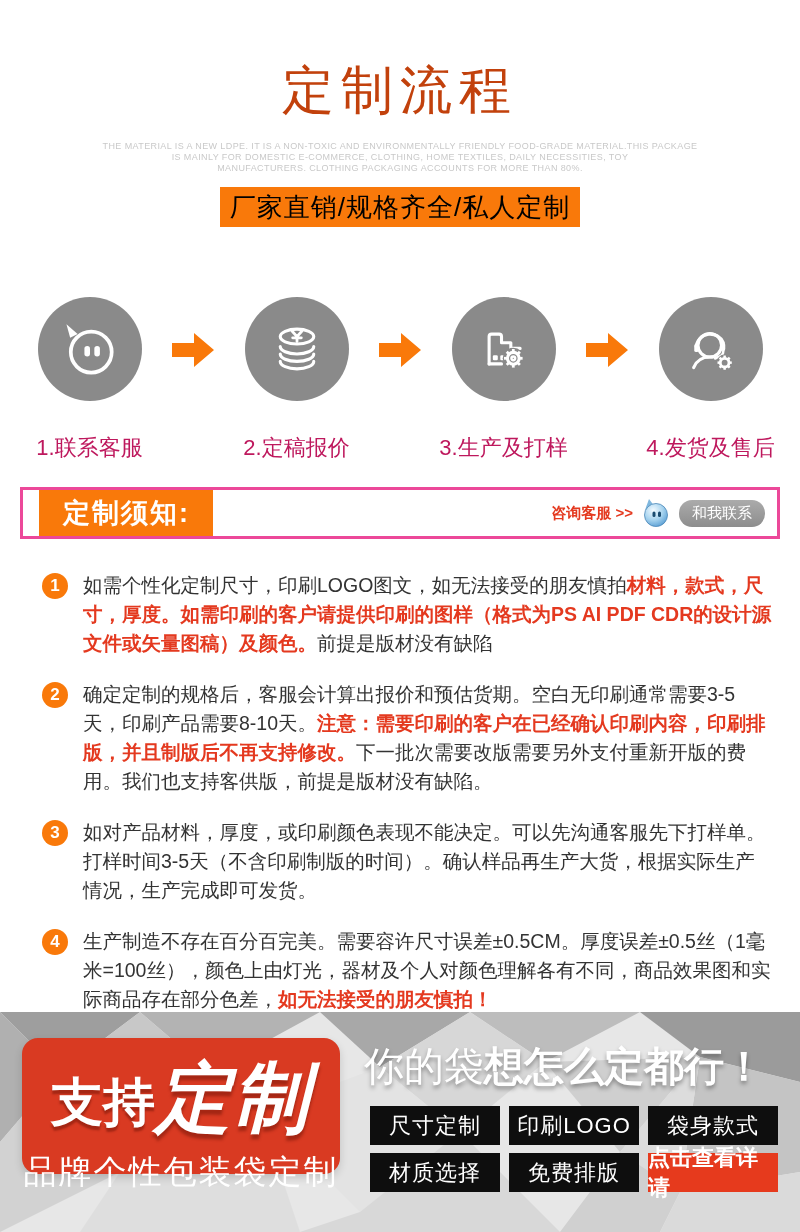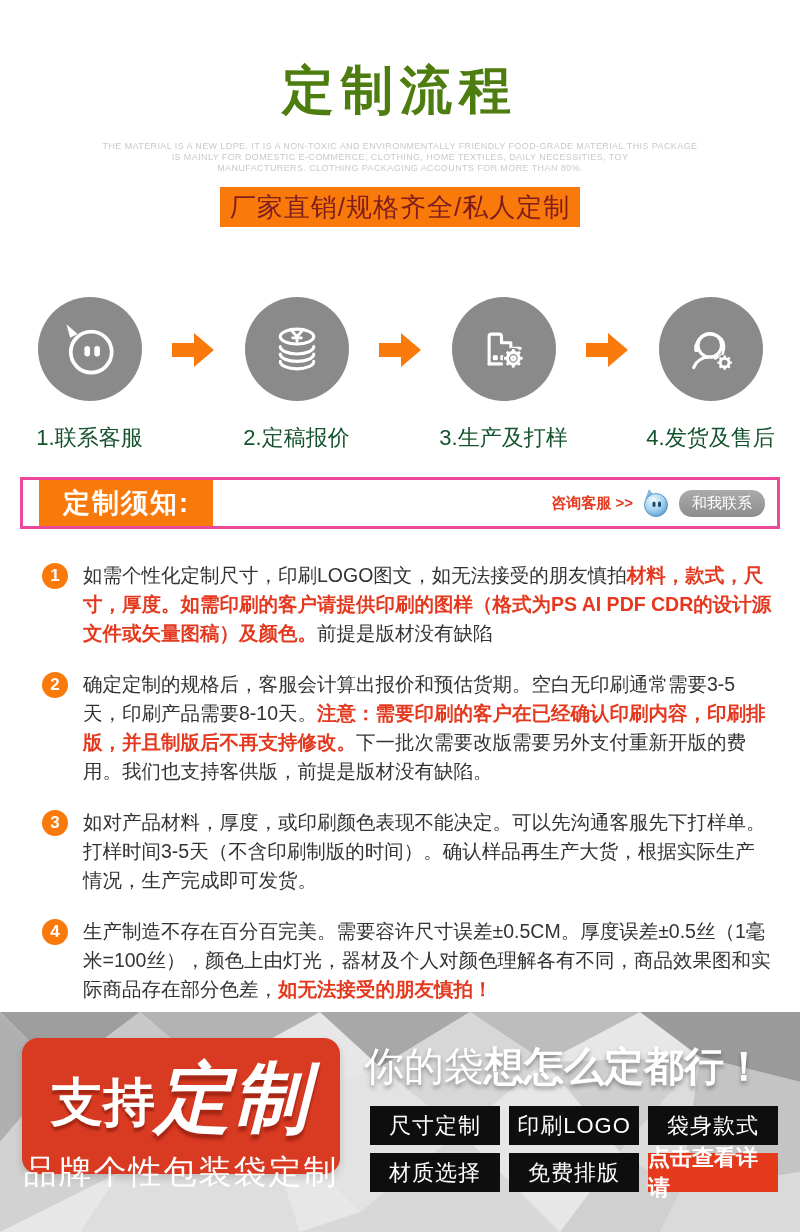--- a/index.html
+++ b/index.html
@@ -5,34 +5,34 @@
   * { margin:0; padding:0; box-sizing:border-box; }
   html,body { background:#fff; }
   .page {
     position:relative; width:800px; height:1232px; margin:0 auto;
     background:#fff; overflow:hidden;
     font-family:"Liberation Sans","DejaVu Sans",sans-serif;
     color:#333;
   }
   
   .header { text-align:center; padding-top:56px; }
-  .title { font-size:52px; font-weight:bold; color:#4d7c0f; letter-spacing:7px; }
+  .title { font-size:52px; font-weight:normal; color:#c2410c; letter-spacing:7px; }
   .subtitle { margin-top:15px; font-size:9px; line-height:11px; color:#c9c9c9; letter-spacing:0.4px; }
   .banner {
     width:360px; height:40px; margin:13px auto 0; background:#f9790a;
-    color:#7f1d1d; font-size:26px; line-height:40px; letter-spacing:1px; text-align:center;
+    color:#000000; font-size:26px; line-height:40px; letter-spacing:1px; text-align:center;
   }
   
   .process { margin-top:70px; display:flex; justify-content:center; align-items:flex-start; }
   .step { width:150px; text-align:center; }
   .circle {
     width:104px; height:104px; border-radius:50%; background:#8a8a8a;
     margin:0 auto; display:flex; align-items:center; justify-content:center;
   }
-  .step-label { margin-top:22px; font-size:22px; color:#14532d; }
+  .step-label { margin-top:32px; font-size:22px; color:#be185d; }
   .arrowbox { width:57px; padding-top:36px; display:flex; justify-content:center; }
   
   .notice-bar { margin:24px 20px 0; border:3px solid #ec4899; height:52px; display:flex; background:#fff;padding-left:16px; }
   .notice-left {
     background:#f9790a; width:174px; color:#fff; font-size:27px; font-weight:bold;
     display:flex; align-items:center; padding-left:24px; letter-spacing:2px;
   }
   .notice-right { flex:1; display:flex; align-items:center; justify-content:flex-end; padding-right:12px; gap:9px; }
   .consult { color:#e4391f; font-size:15px; font-weight:bold; cursor:pointer; }
   .contact-badge {

